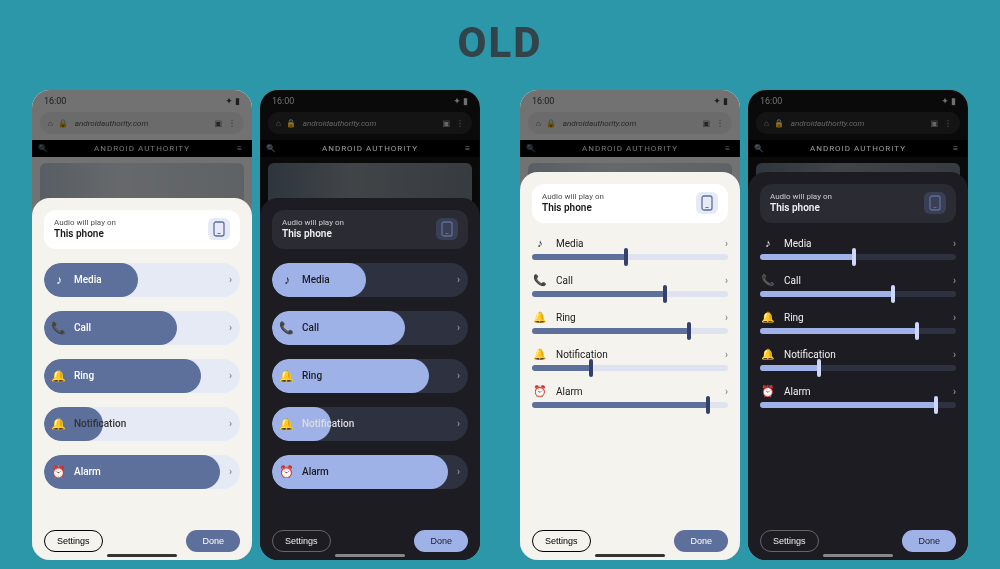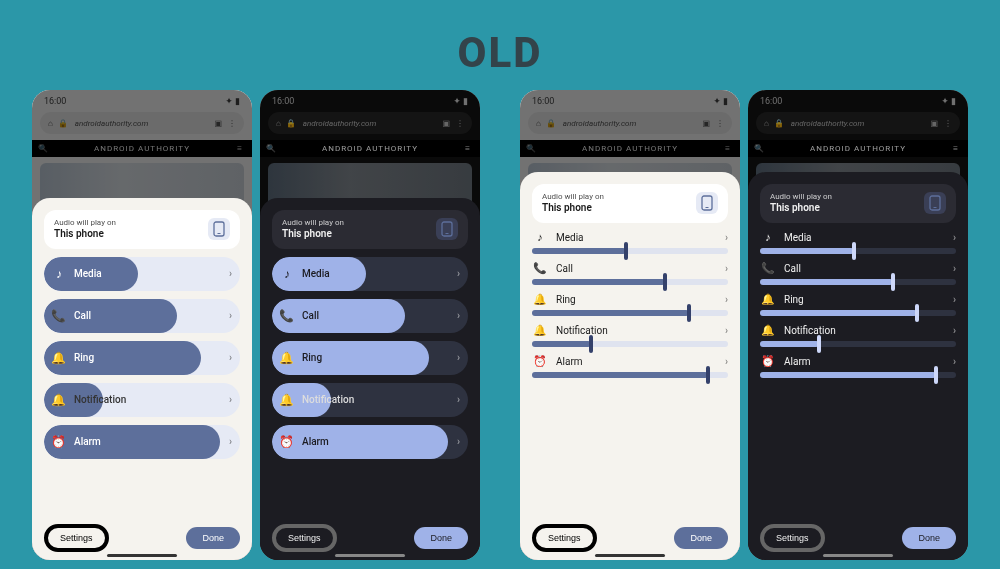--- a/index.html
+++ b/index.html
@@ -6,21 +6,21 @@
   body {
     width: 1000px;
     height: 569px;
     background: #2b97a8;
     font-family: -apple-system, "Segoe UI", Roboto, sans-serif;
     position: relative;
     overflow: hidden;
   }
   .labels {
     position: absolute;
-    top: 28px; left: 0; right: 0;
+    top: 18px; left: 0; right: 0;
     display: flex;
   }
   .labels > div {
     flex: 1;
     text-align: center;
     font-size: 42px;
     font-weight: 800;
     color: #33434a;
     letter-spacing: 2px;
   }
@@ -81,21 +81,21 @@
     background: linear-gradient(90deg,#8aa3bd 0%, #c9d4df 40%, #a8b6c5 100%);
     border-radius:6px;
     opacity:.5;
   }
 
   
   .sheet {
     position:absolute; left:0; right:0; bottom:0;
     border-radius: 18px 18px 0 0;
     padding: 12px 12px 8px;
-    display:flex; flex-direction:column; gap:8px;
+    display:flex; flex-direction:column; gap:14px;
   }
   .sheet.tall { top: 108px; }
   .sheet.taller { top: 82px; }
   .sheet.light { background:#f5f3ee; color:#1a1a1a; }
   .sheet.dark  { background:#1c1c22; color:#f0f0f0; }
 
   .cast-card {
     border-radius: 12px;
     padding: 8px 10px;
     display:flex; align-items:center; gap:8px;
@@ -176,21 +176,21 @@
   .sheet.dark  .track .thumb { background:#cdd7f9; }
 
   
   .footer {
     margin-top:auto;
     display:flex; justify-content:space-between; align-items:center;
     padding-top:4px;
   }
   .btn-outline {
     font-size:9px; padding:5px 12px; border-radius:14px;
-    border:4px solid #000000; background:transparent;
+    border:1px solid #000000; background:transparent;
   }
   .sheet.dark .btn-outline { border-color:#666; color:#eee; }
   .btn-fill {
     font-size:9px; padding:6px 16px; border-radius:14px; border:none;
     color:#fff;
   }
   .sheet.light .btn-fill { background:#5d6f9b; }
   .sheet.dark  .btn-fill { background:#9fb2e8; color:#1c1c22; }
 
   .navbar {

